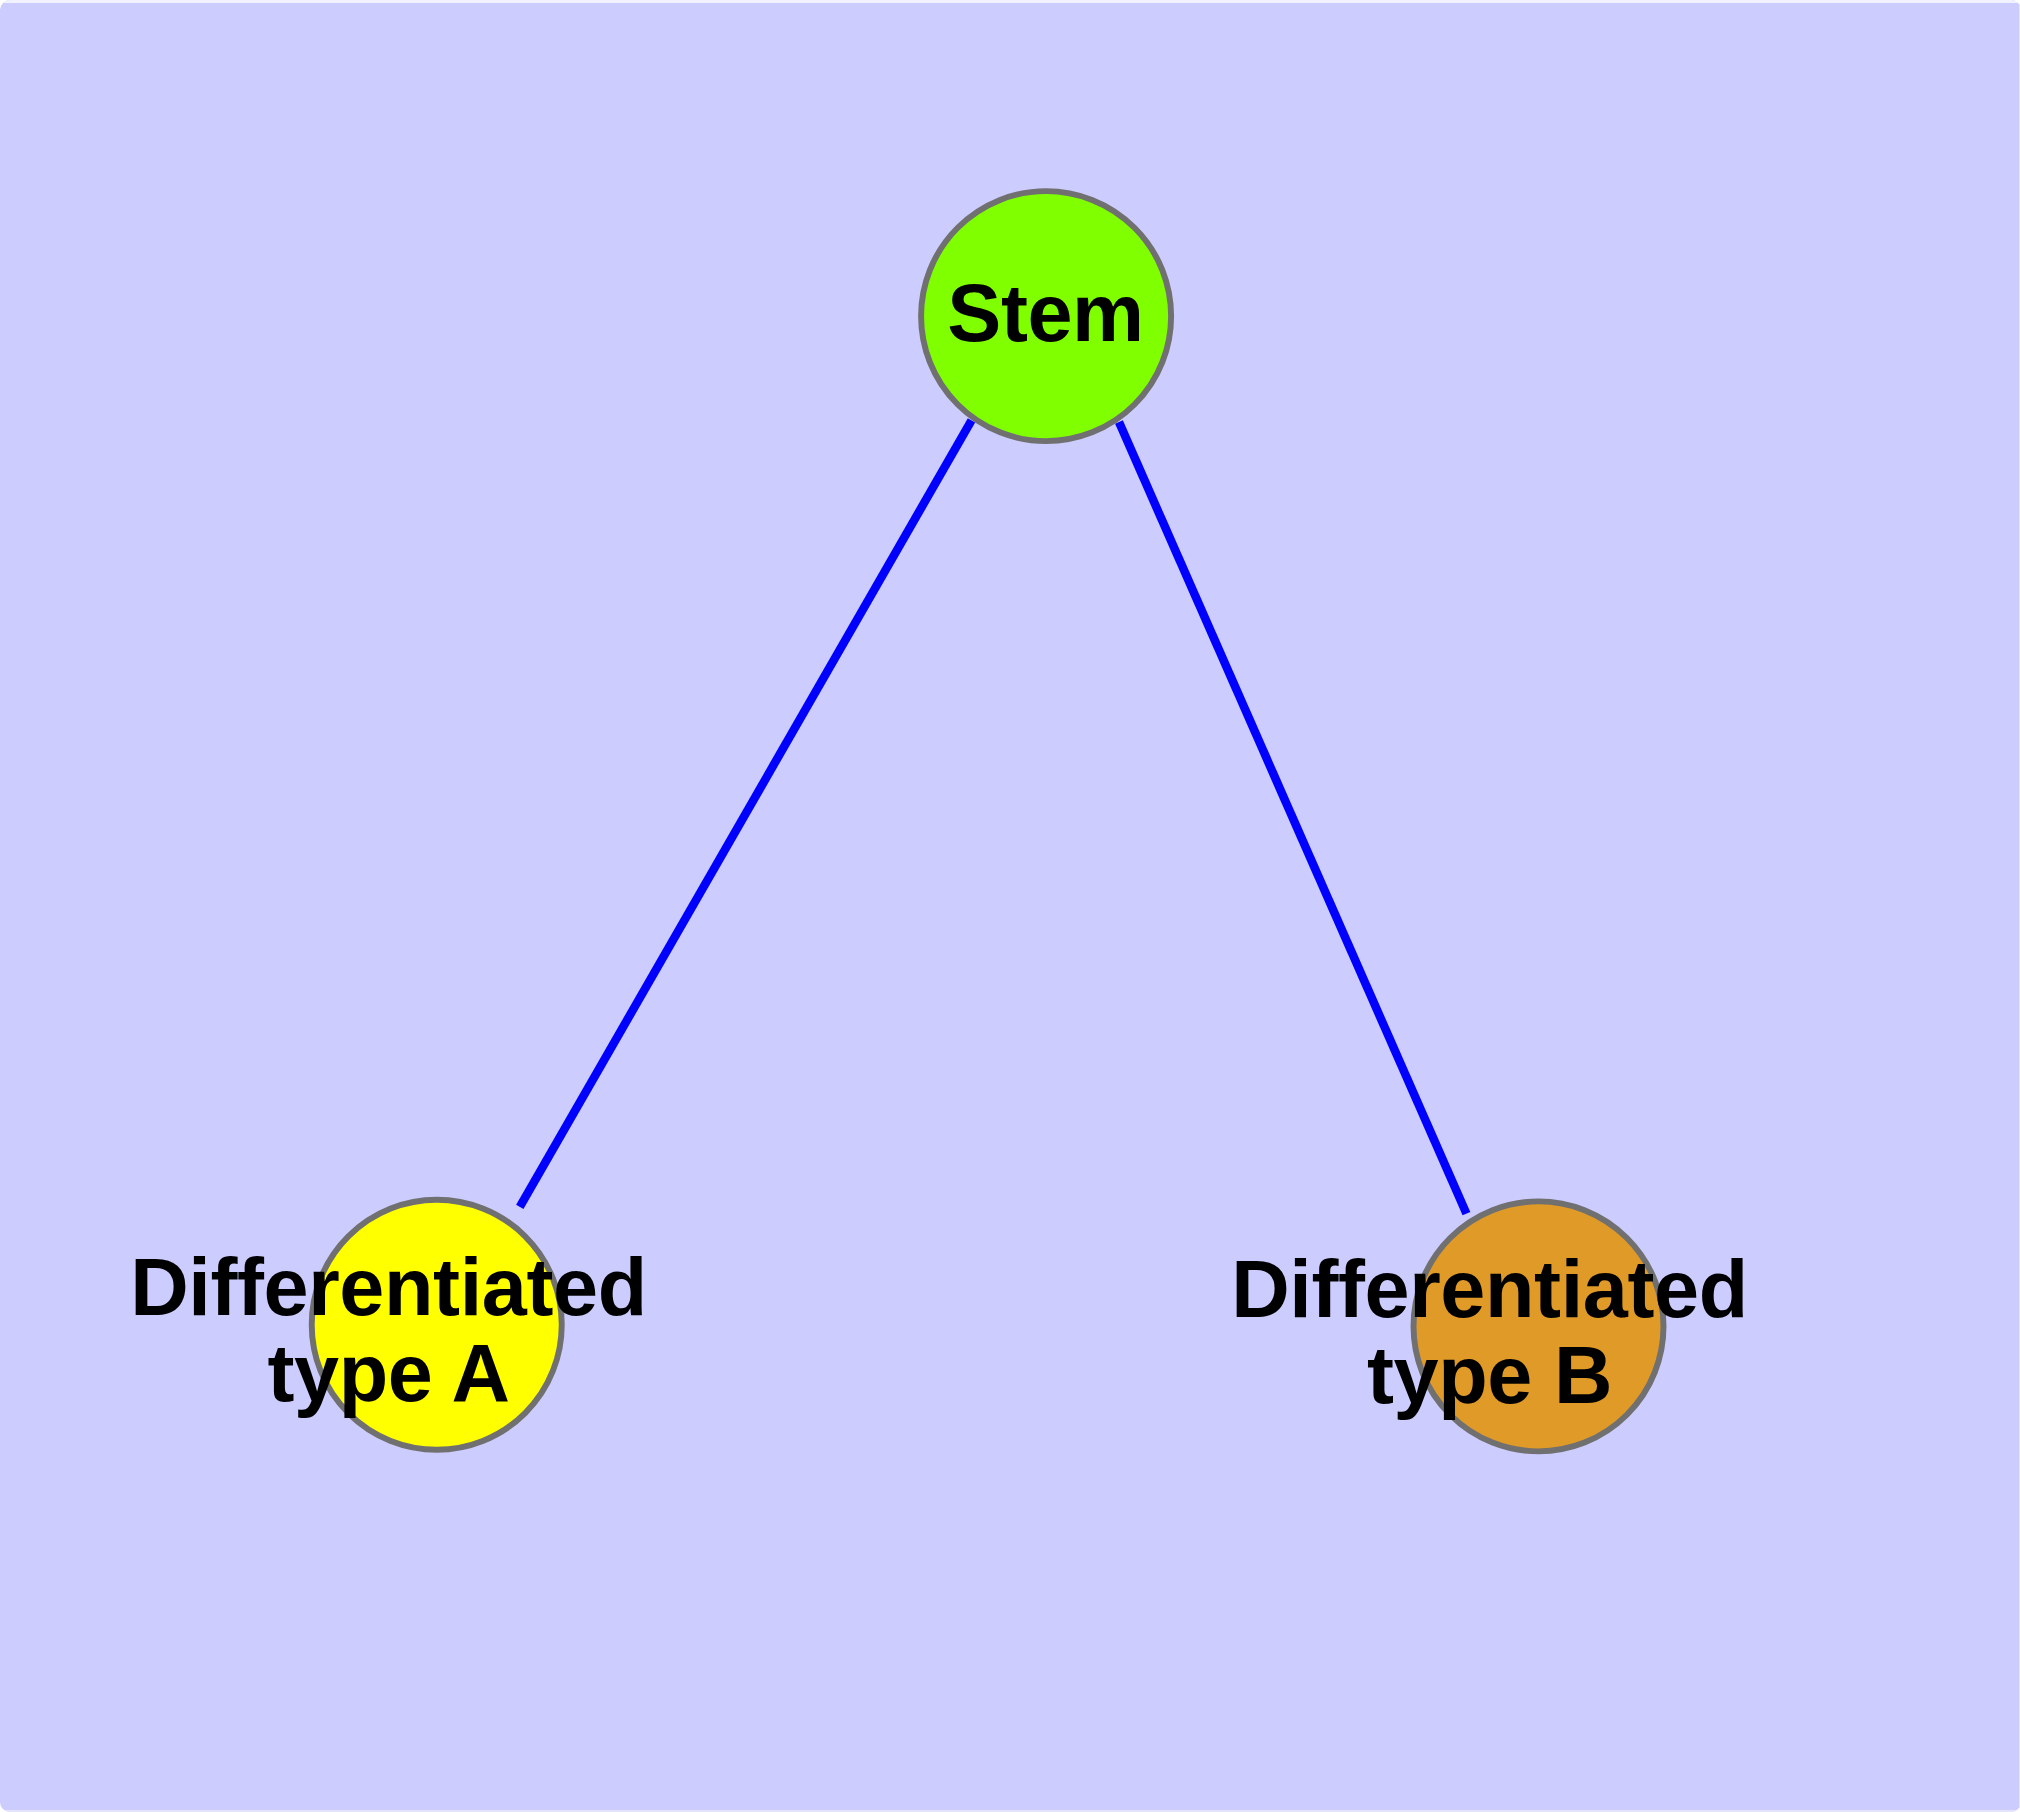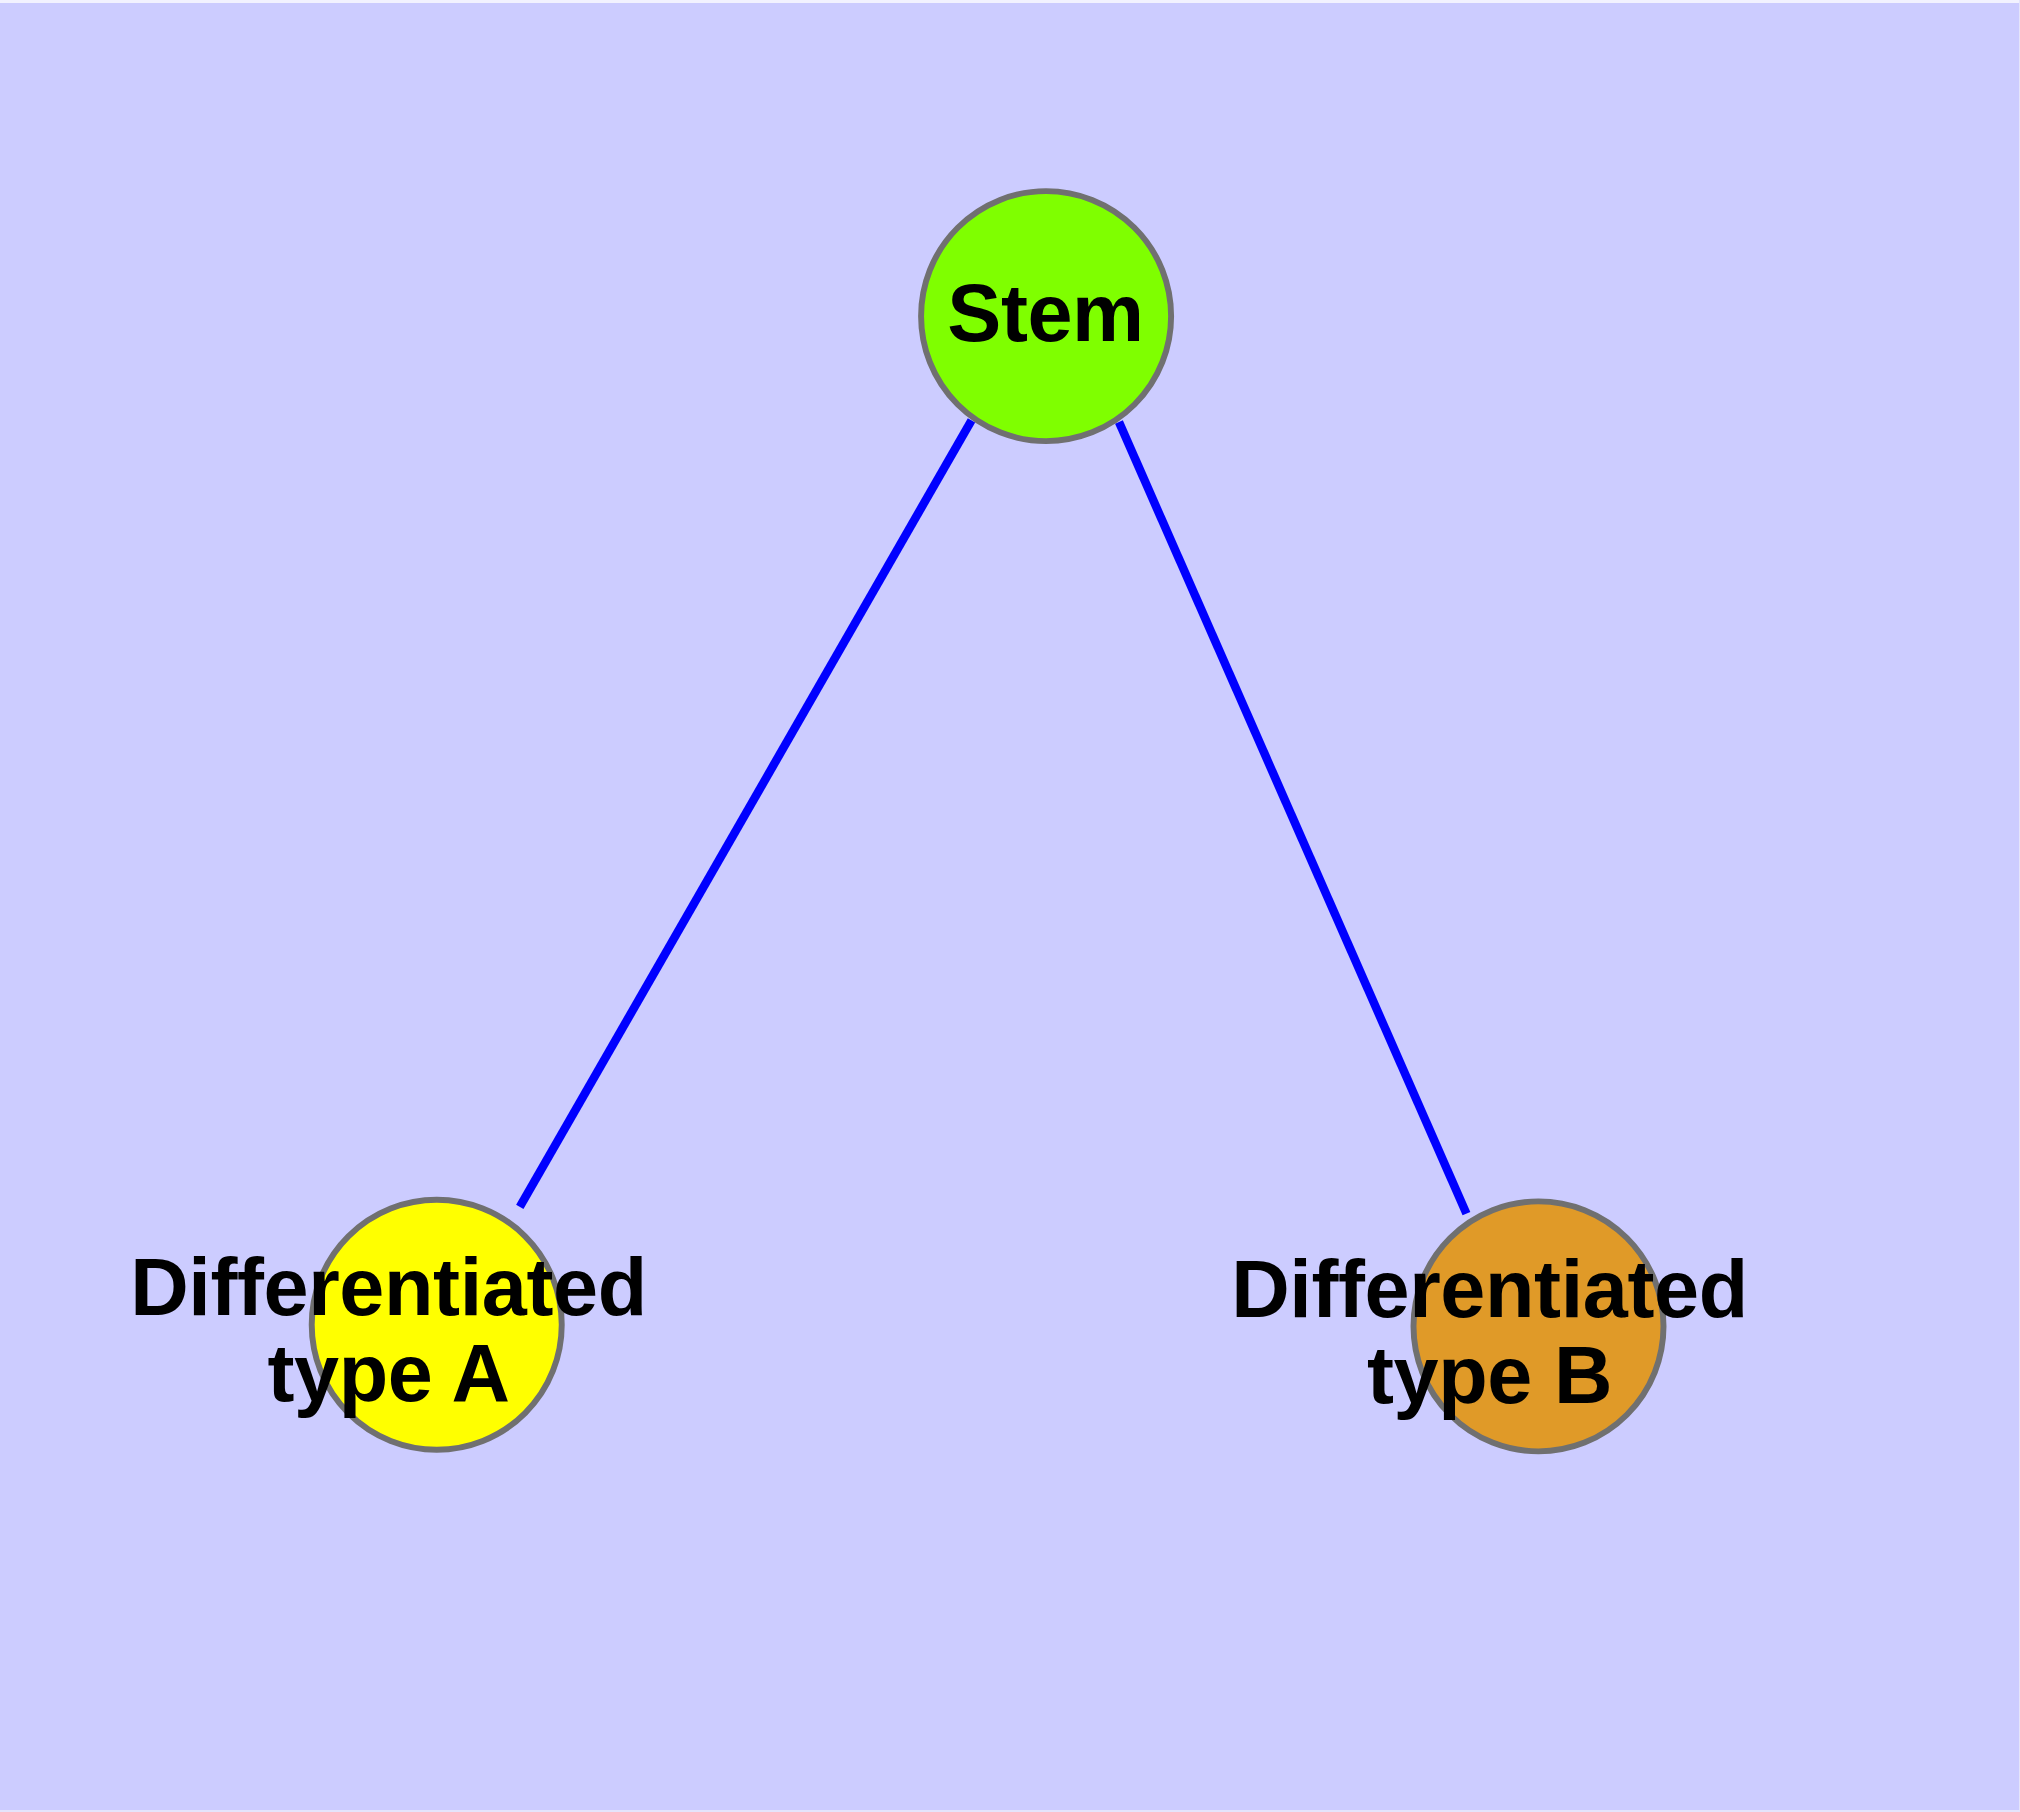--- a/index.html
+++ b/index.html
@@ -8,20 +8,21 @@
     padding: 0;
     background: #ffffff;
   }
   #canvas {
     position: relative;
     width: 2021px;
     height: 1812px;
     background: #ccccff;
     overflow: hidden;
     font-family: "Liberation Sans", "DejaVu Sans", sans-serif;
+    border-radius: 10px;
   }
   
   #top-strip {
     position: absolute;
     left: 0; top: 0;
     width: 2021px; height: 2.5px;
     background: #f2f2ff;
   }
   #right-strip {
     position: absolute;

